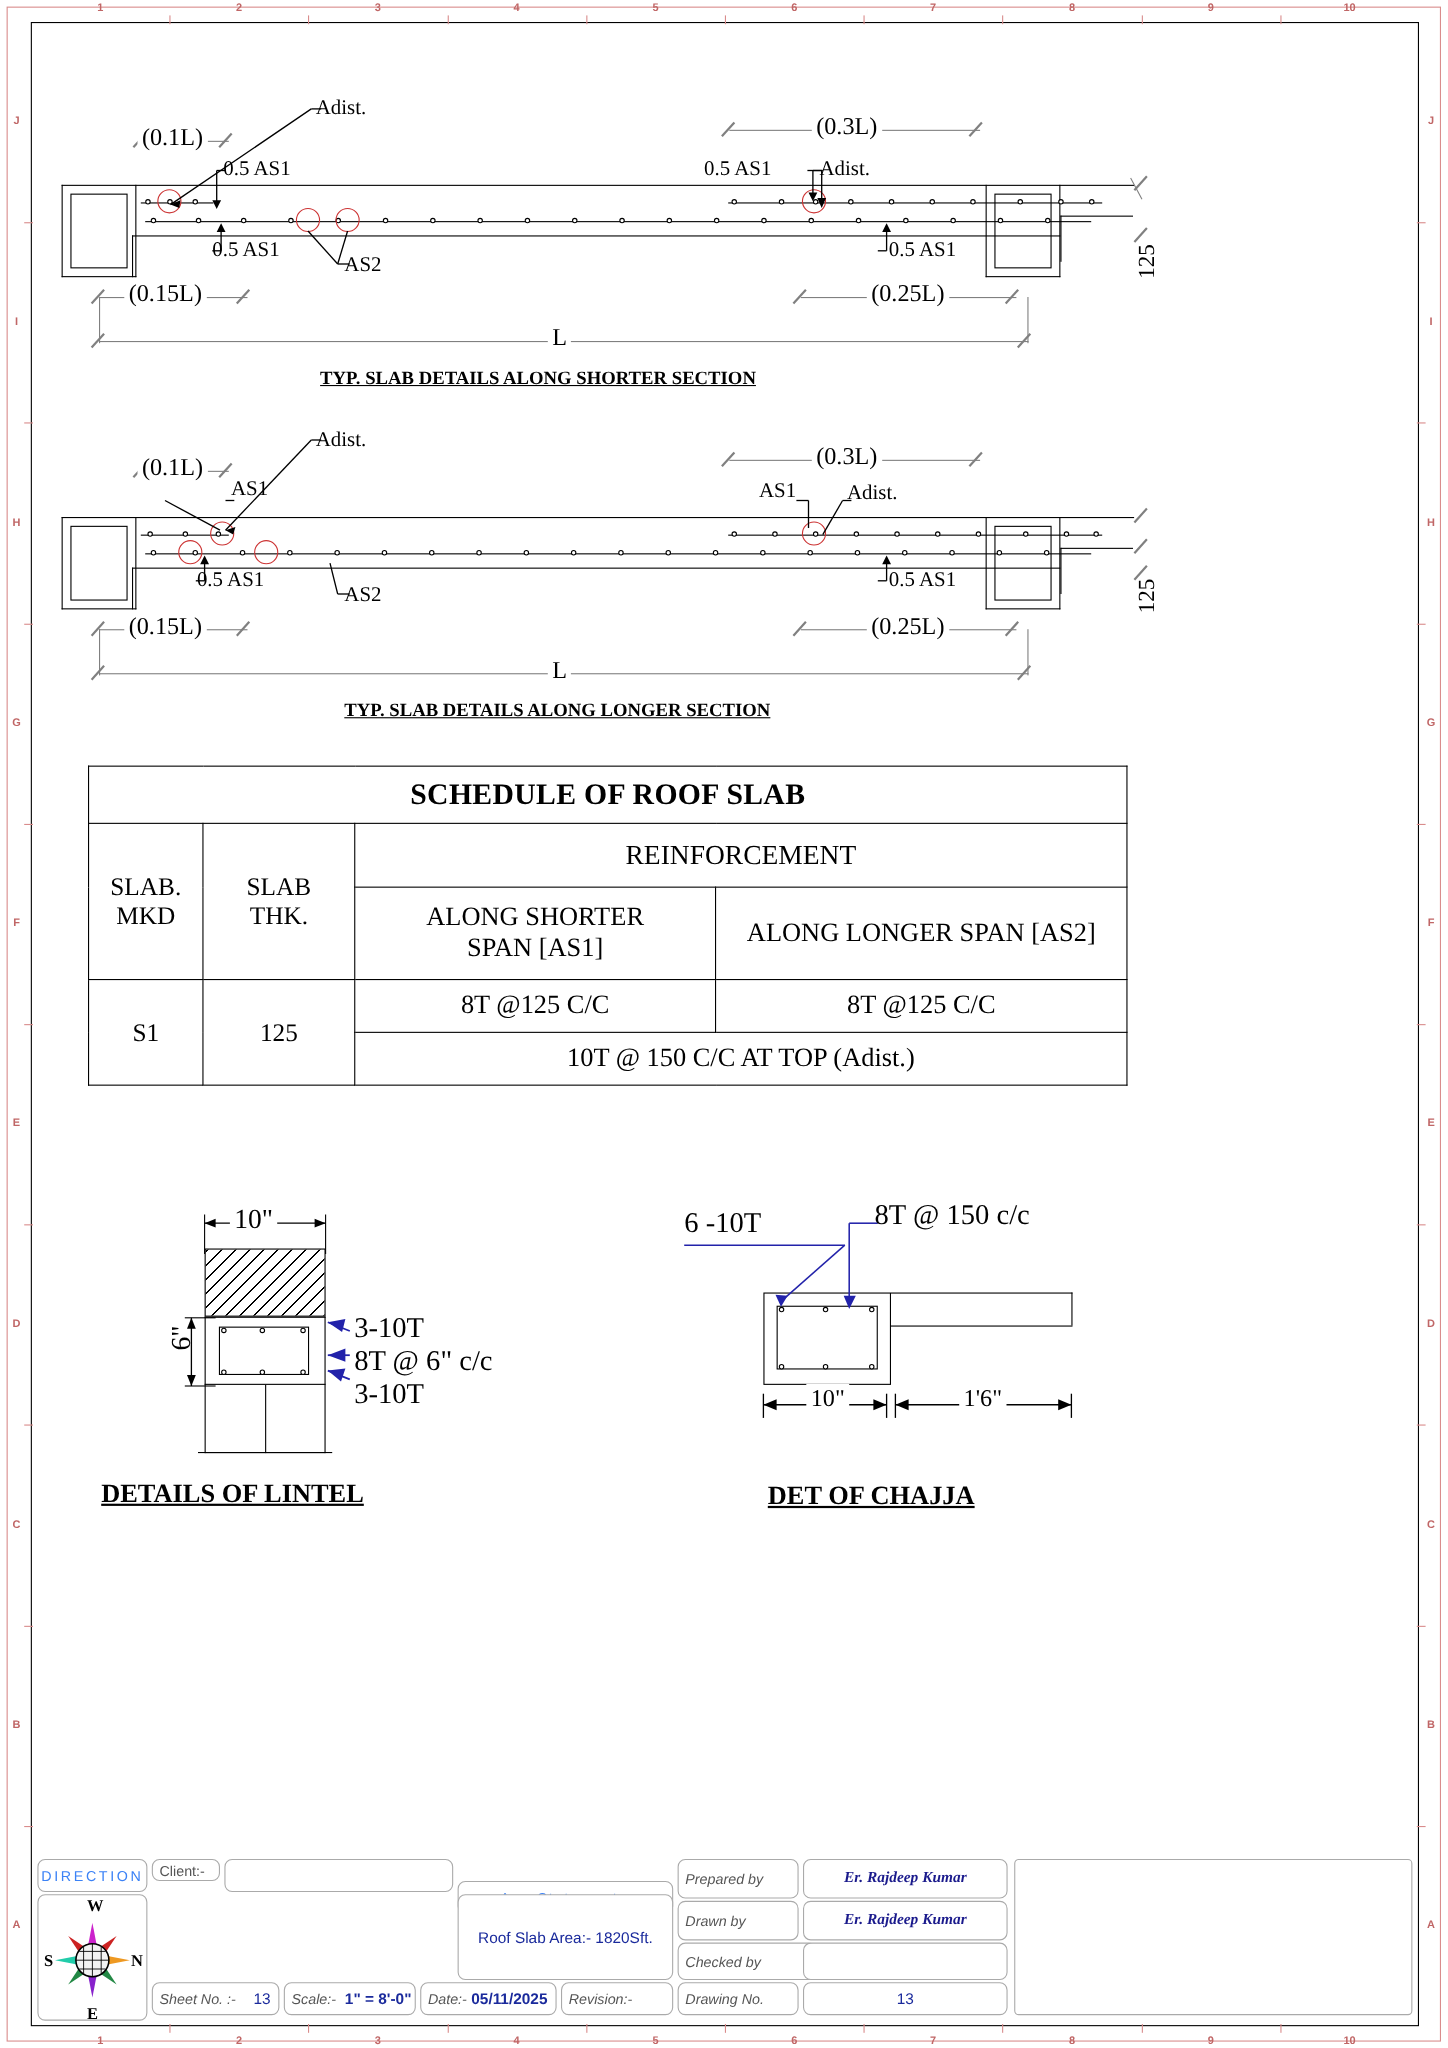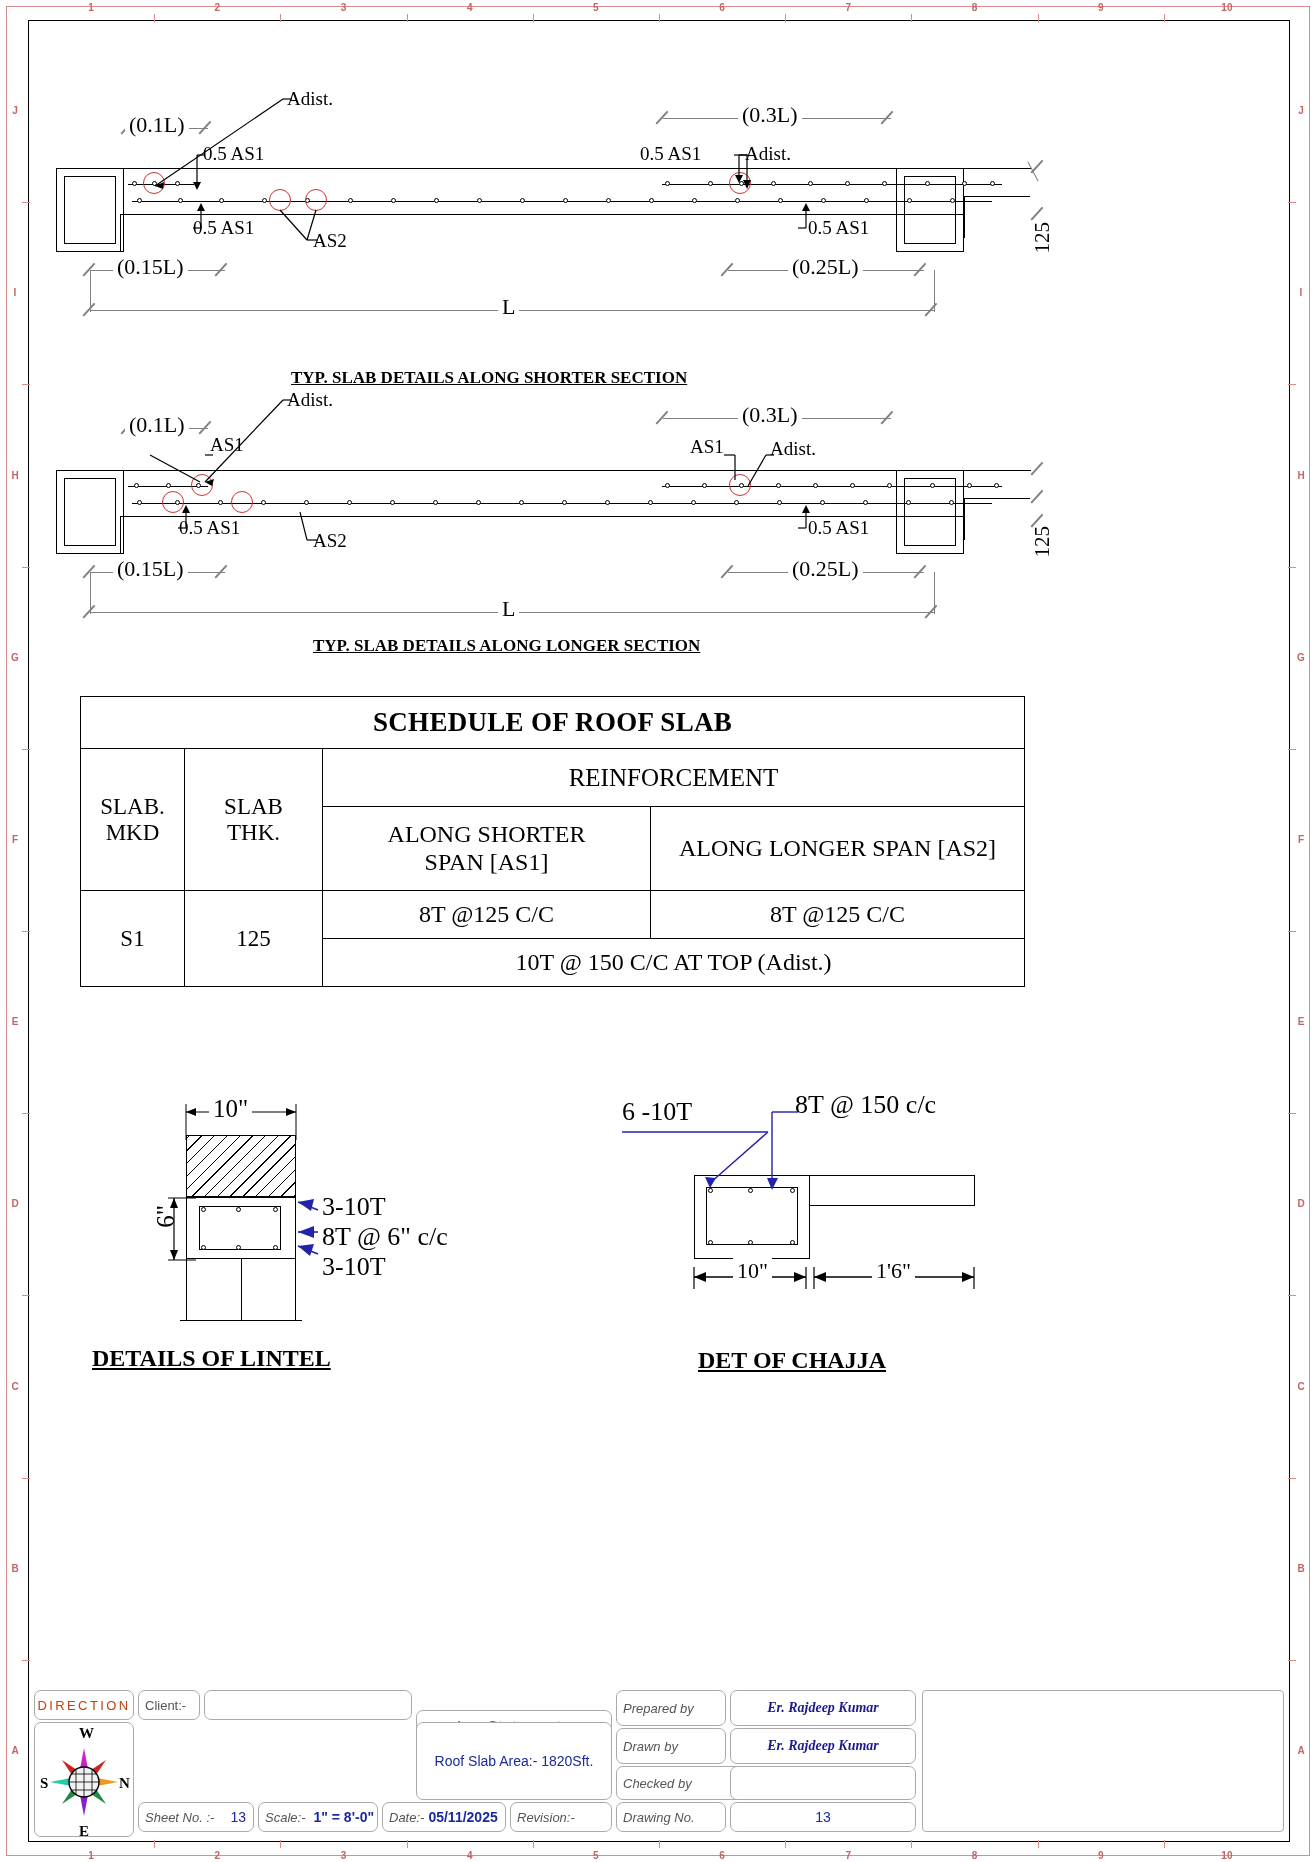--- a/index.html
+++ b/index.html
@@ -177,21 +177,21 @@
     font-style: italic;
     width: 100%; text-align: center;
     font-family: "Liberation Serif", serif;
   }
   .tb-val-plain {
     font-size: 14px; color: #1a2a9c;
     font-weight: normal; font-style: normal;
     font-family: "Liberation Sans", sans-serif;
   }
   .tb-direction {
-    font-size: 13px; color: #c2410c;
+    font-size: 13px; color: #3b82f6;
     letter-spacing: 2.4px;
     width: 100%; text-align: center;
     font-family: "Liberation Sans", sans-serif;
   }
   .tb-title-val {
     font-size: 16px; color: #666;
     font-style: italic; font-weight: bold;
     font-family: "Liberation Serif", serif;
   }
   .compass-letter {
@@ -411,21 +411,21 @@
   <div class="dim-tick" style="left:930px;top:301px;"></div>
   <div class="dim-vline" style="left:90px;top:270px;height:42px;"></div>
   <div class="dim-vline" style="left:934px;top:270px;height:42px;"></div>
   <span class="dim-text" style="left:498px;top:294px;">L</span>
 
   <div class="dim-tick" style="left:1036px;top:158px;"></div>
   <div class="dim-tick" style="left:1036px;top:205px;"></div>
   <div class="dim-line" style="left:1022px;top:171px;width:22px;transform:rotate(62deg);"></div>
   <span class="vert-num" style="left:1030px;top:222px;">125</span>
 
-  <span class="sect-title" style="left:291px;top:334px;margin-top:34px;">TYP. SLAB DETAILS ALONG SHORTER SECTION</span>
+  <span class="sect-title" style="left:291px;top:334px;">TYP. SLAB DETAILS ALONG SHORTER SECTION</span>
 </div>
 
 <div class="section-canvas" style="left:0;top:300px;width:1316px;height:360px;">
 
   <div class="draw-line hline" style="left:56px;top:170px;width:975px;"></div>
   <div class="draw-line hline" style="left:120px;top:216px;width:790px;"></div>
 
   <div style="position:absolute;left:56px;top:170px;width:68px;height:84px;border:1.4px solid #000;border-top:none;"></div>
   <div style="position:absolute;left:64px;top:178px;width:52px;height:68px;border:1.4px solid #000;"></div>
   <div class="draw-line vline" style="left:120px;top:216px;height:38px;"></div>
@@ -702,21 +702,21 @@
         <circle cx="0" cy="0" r="15" fill="#f2f2f2" stroke="#000" stroke-width="1.4"></circle>
         <path d="M-15,0 H15 M0,-15 V15 M-12,-8 H12 M-12,8 H12 M-8,-12 V12 M8,-12 V12" stroke="#000" stroke-width="0.8" fill="none"></path>
       </g>
     </svg>
     <span class="compass-letter" style="left:44px;top:2px;">W</span>
     <span class="compass-letter" style="left:44px;top:100px;">E</span>
     <span class="compass-letter" style="left:5px;top:52px;">S</span>
     <span class="compass-letter" style="left:84px;top:52px;">N</span>
   </div>
 
-  <div class="tb-cell" style="left:104px;top:0;width:62px;height:30px;">
+  <div class="tb-cell" style="left:104px;top:0;width:62px;height:20px;">
     <span class="tb-lab tb-lab-plain">Client:-</span>
   </div>
   <div class="tb-cell" style="left:170px;top:0;width:208px;height:30px;">
     <span class="tb-val-plain"></span>
   </div>
 
   <div class="tb-cell" style="left:382px;top:0;width:196px;height:30px;justify-content:center;margin-top:20px;">
     <span class="tb-direction" style="letter-spacing:1.6px;">AreaStatement:-</span>
   </div>
 

